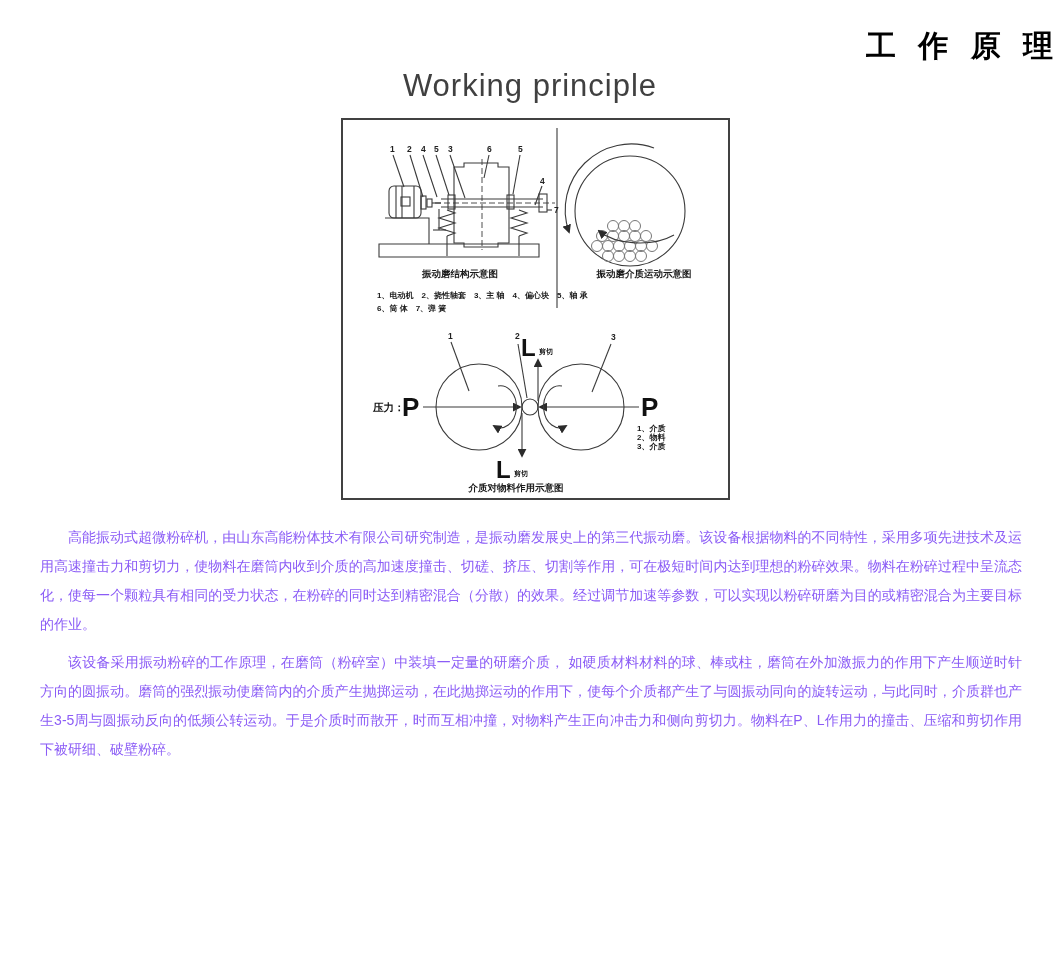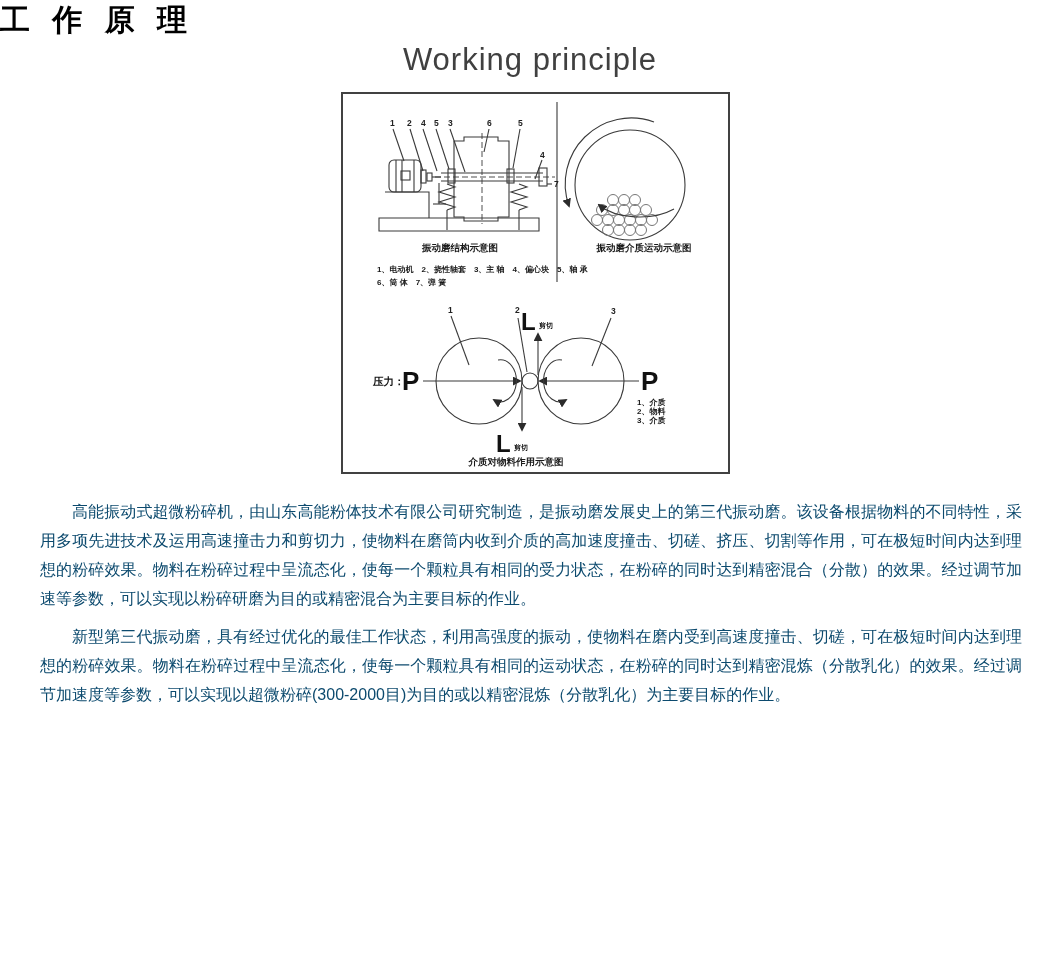--- a/index.html
+++ b/index.html
@@ -2,21 +2,21 @@
 <html><head>
 <meta charset="utf-8">
 <style>
   * { box-sizing: border-box; }
   html,body { margin:0; padding:0; background:#ffffff; }
   .page {
     width:1060px; height:957px; background:#ffffff; overflow:hidden;
     font-family:"Liberation Sans", sans-serif; position:relative;
   }
   .title-cn {
-    margin:0; text-align:left;
+    margin:0; padding-top:26px; text-align:right;
     font-size:30px; font-weight:600; letter-spacing:7px; color:#000;
   }
   .title-en {
     text-align:center; font-size:31px; font-weight:500; color:#404040;
     margin-top:1px; letter-spacing:1px;
   }
   .figure-box {
     width:389px; height:382px; border:2px solid #414141;
     margin:14px 0 0 341px; background:#fff;
   }
@@ -25,22 +25,22 @@
   .dash { stroke-dasharray:6,3; stroke-width:0.9; }
   .num { font-size:8.5px; font-weight:bold; fill:#222; }
   .cap { font-size:9.5px; font-weight:bold; fill:#1a1a1a; }
   .leg { font-size:8px; font-weight:bold; fill:#1a1a1a; }
   .bigP { font-size:26px; font-weight:600; fill:#111; }
   .bigL { font-size:24px; font-weight:600; fill:#111; }
   .sub { font-size:7px; font-weight:bold; fill:#111; }
   .plabel { font-size:10.5px; font-weight:bold; fill:#111; }
   .body-text { margin:23px 38px 0 40px; }
   .body-text p {
-    margin:0 0 9px 0; font-size:16px; line-height:29px;
-    text-align:justify; text-indent:2em; color:#0c4a6e; font-weight:500;
+    margin:0 0 9px 0; font-size:14px; line-height:29px;
+    text-align:justify; text-indent:2em; color:#8b5cf6; font-weight:500;
   }
 </style>
 </head>
 <body>
 
 <div class="page">
 
   <h1 class="title-cn">工 作 原 理</h1>
   <div class="title-en">Working principle</div>
 
@@ -174,16 +174,16 @@
         <text x="294" y="320" class="leg">2、物料</text>
         <text x="294" y="329" class="leg">3、介质</text>
 
         <text x="173" y="371" text-anchor="middle" class="cap">介质对物料作用示意图</text>
       </g>
     </svg>
   </div>
 
   <div class="body-text">
     <p>高能振动式超微粉碎机，由山东高能粉体技术有限公司研究制造，是振动磨发展史上的第三代振动磨。该设备根据物料的不同特性，采用多项先进技术及运用高速撞击力和剪切力，使物料在磨筒内收到介质的高加速度撞击、切磋、挤压、切割等作用，可在极短时间内达到理想的粉碎效果。物料在粉碎过程中呈流态化，使每一个颗粒具有相同的受力状态，在粉碎的同时达到精密混合（分散）的效果。经过调节加速等参数，可以实现以粉碎研磨为目的或精密混合为主要目标的作业。</p>
-    <p>新型第三代振动磨，具有经过优化的最佳工作状态，利用高强度的振动，使物料在磨内受到高速度撞击、切磋，可在极短时间内达到理想的粉碎效果。物料在粉碎过程中呈流态化，使每一个颗粒具有相同的运动状态，在粉碎的同时达到精密混炼（分散乳化）的效果。经过调节加速度等参数，可以实现以超微粉碎(300-2000目)为目的或以精密混炼（分散乳化）为主要目标的作业。</p>
+    <p>该设备采用振动粉碎的工作原理，在磨筒（粉碎室）中装填一定量的研磨介质， 如硬质材料材料的球、棒或柱，磨筒在外加激振力的作用下产生顺逆时针方向的圆振动。磨筒的强烈振动使磨筒内的介质产生抛掷运动，在此抛掷运动的作用下，使每个介质都产生了与圆振动同向的旋转运动，与此同时，介质群也产生3-5周与圆振动反向的低频公转运动。于是介质时而散开，时而互相冲撞，对物料产生正向冲击力和侧向剪切力。物料在P、L作用力的撞击、压缩和剪切作用下被研细、破壁粉碎。</p>
   </div>
 
 </div>
 
 </body></html>

